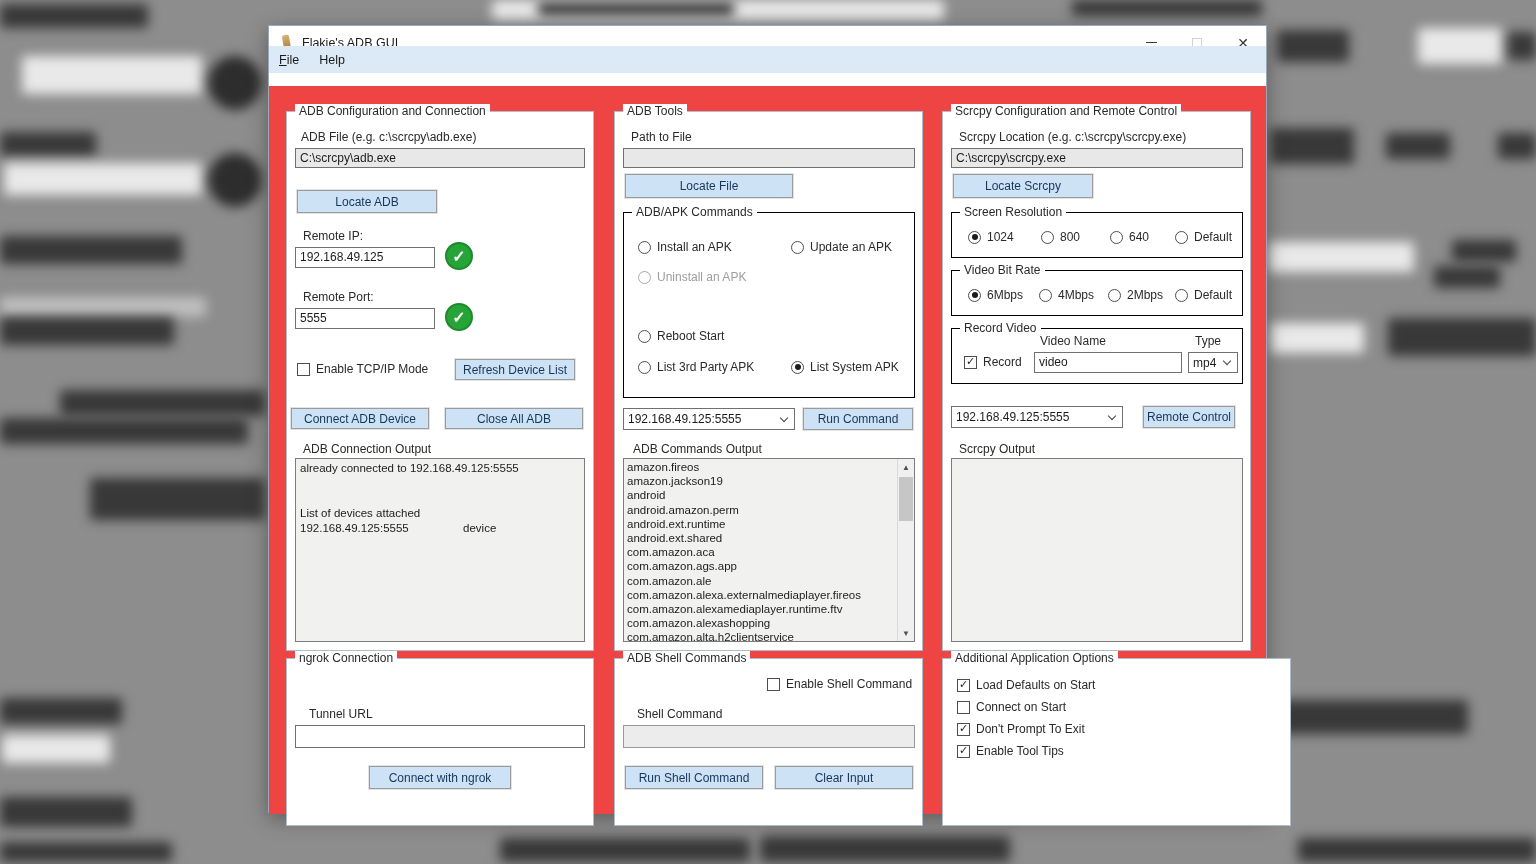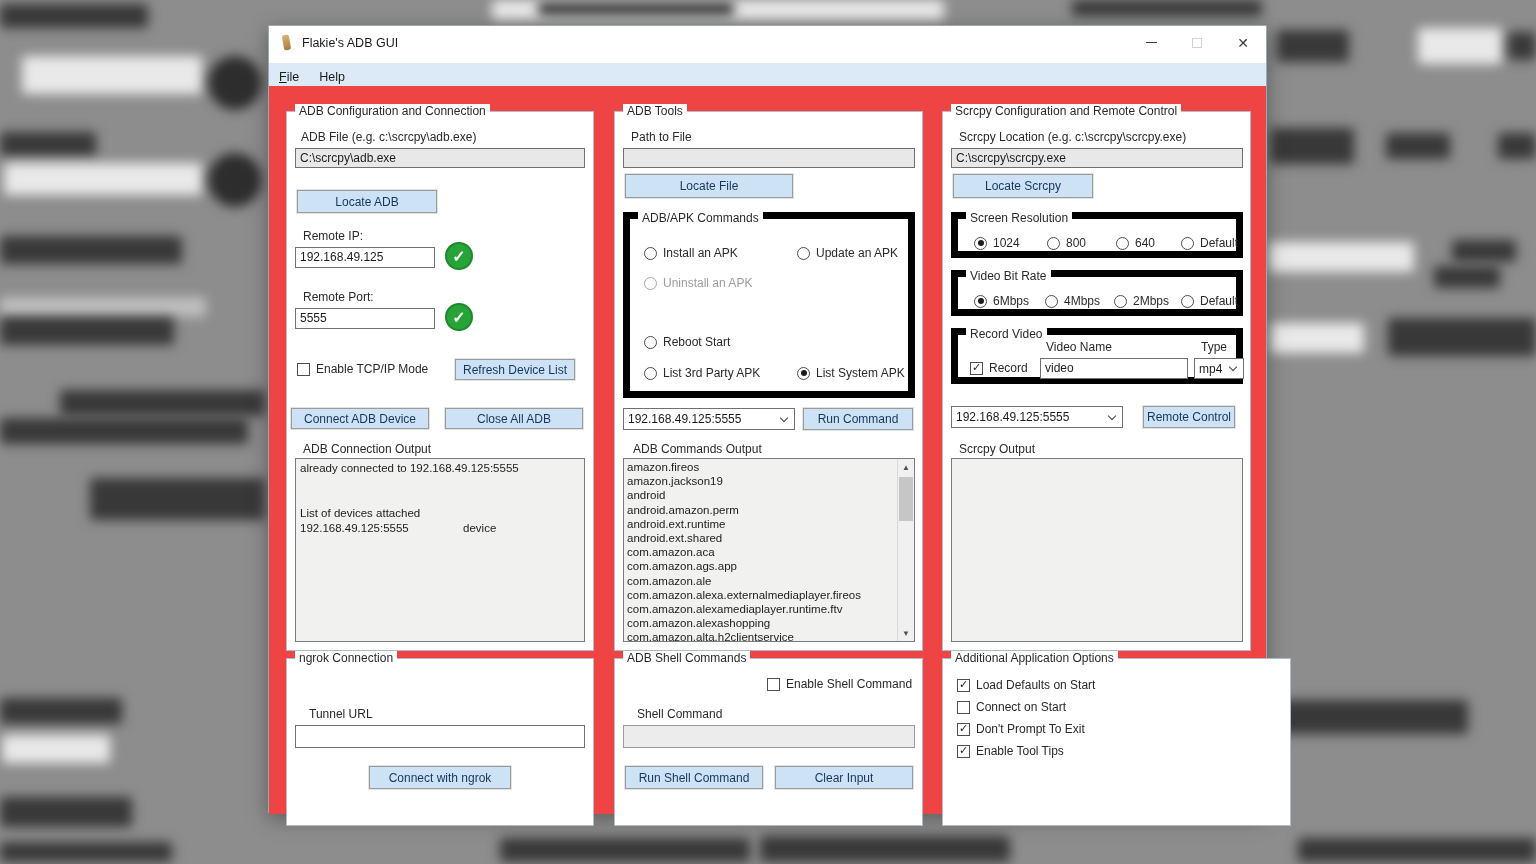--- a/index.html
+++ b/index.html
@@ -24,32 +24,32 @@
   .app-icon { width:7px; height:15px; margin-left:14px; background:linear-gradient(#d9b273,#a97b3f);
               transform:rotate(-10deg); border-radius:2px; }
   .title-text { margin-left:12px; font-size:12.5px; color:#1c1c1c; }
   .win-controls { margin-left:auto; display:flex; height:100%; }
   .win-btn { width:46px; height:100%; display:flex; align-items:center; justify-content:center;
              font-size:13px; color:#333; cursor:default; }
   .min-glyph { width:11px; height:0; border-top:1.6px solid #3a3a3a; display:block; }
   .max-glyph { width:10px; height:10px; border:1.4px solid #d2d2d2; display:block; }
   .close-glyph { font-size:14px; color:#3a3a3a; line-height:1; }
 
-  .menubar { position:absolute; left:0; top:37px; width:100%; height:27px; background:#dce9f6;
+  .menubar { position:absolute; left:0; top:20px; width:100%; height:27px; background:#dce9f6;
              display:flex; align-items:center; font-size:12.5px; color:#1c1c1c; }
   .menu-item { padding:4px 10px; }
   .menu-item.file::first-letter { text-decoration:underline; }
 
   .client { position:absolute; left:0; top:60px; width:100%; height:728px; background:#ef4444; }
 
   
   .panel { position:absolute; background:#fff; border:1px solid #aebdcc; }
   .panel-title { position:absolute; top:-8px; left:8px; background:#fff; padding:0 4px;
                  font-size:12px; color:#2a2a2a; white-space:nowrap; }
-  .igroup { position:absolute; border:7px solid #000000; background:#fff; }
+  .igroup { position:absolute; border:1px solid #000000; background:#fff; }
   .igroup-title { position:absolute; top:-8px; left:8px; background:#fff; padding:0 4px;
                   font-size:12px; color:#2a2a2a; white-space:nowrap; }
 
   .lbl { position:absolute; font-size:12px; color:#2a2a2a; white-space:nowrap; }
 
   .tb { position:absolute; border:1px solid #707070; background:#fff; font-size:12px;
         color:#1c1c1c; padding:2px 4px; overflow:hidden; white-space:nowrap; }
   .tb.ro { background:#e8e8e8; }
   .tb.dis { background:#ececec; border-color:#9a9a9a; }
 

